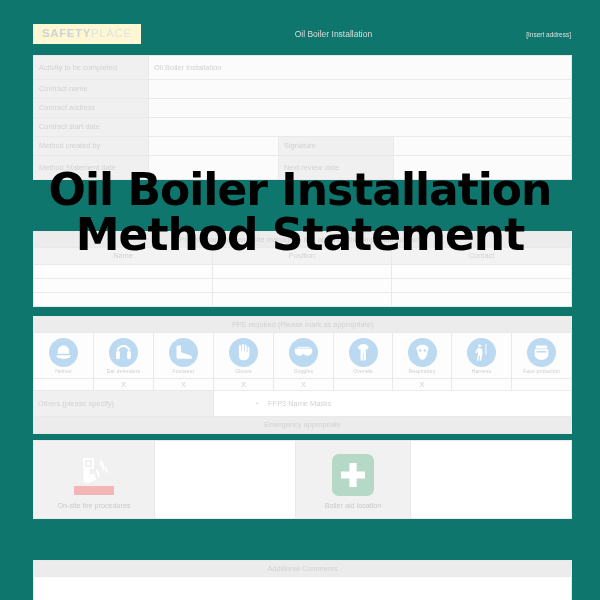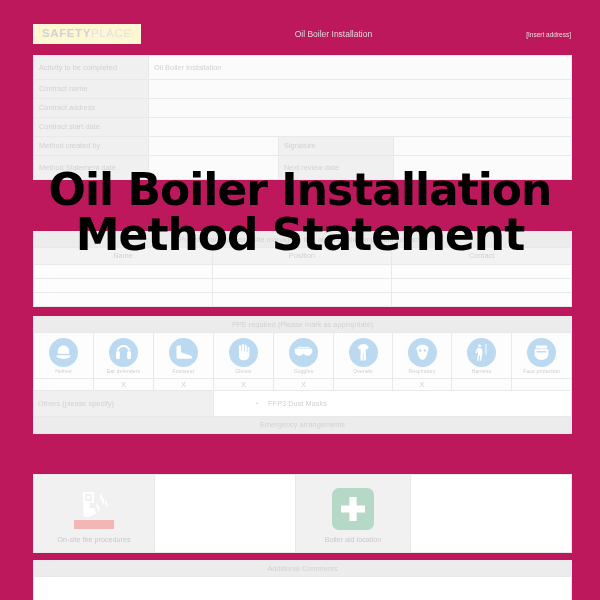--- a/index.html
+++ b/index.html
@@ -5,21 +5,21 @@
   * { box-sizing: border-box; margin: 0; padding: 0; }
   html, body {
     width: 600px; height: 600px;
     background: #ffffff;
     font-family: "Liberation Sans", sans-serif;
     overflow: hidden;
   }
   .page {
     position: relative;
     width: 600px; height: 600px;
-    background: #be185d;
+    background: #0f766e;
     padding: 0;
   }
 
   
   .doc-header {
     position: absolute;
     left: 33px; top: 21px;
     width: 538px; height: 26px;
     display: flex; align-items: center;
   }
@@ -118,21 +118,21 @@
     height: 26px; padding: 4px !important;
   }
   .others-val {
     background: #ffffff !important;
     font-size: 7.4px; color: #d0d0d0;
     padding-left: 42px !important;
   }
   .others-val .bullet { margin-right: 10px; font-size: 6px; vertical-align: middle; }
 
   
-  #em-table { top: 440px; margin-top: 34px; }
+  #em-table { top: 440px; }
   #em-table td { padding: 0; }
   .em-icon-cell {
     background: #f1f1f1 !important;
     text-align: center !important;
     height: 78px;
     padding: 8px 0 4px 0 !important;
   }
   .em-blank { background: #ffffff !important; }
   .em-label {
     display: block; margin-top: 5px;
@@ -357,25 +357,25 @@
         <td class="ppe-mark">X</td>
         <td class="ppe-mark">X</td>
         <td class="ppe-mark"></td>
         <td class="ppe-mark">X</td>
         <td class="ppe-mark"></td>
         <td class="ppe-mark"></td>
       </tr>
       <tr>
         <td class="others-lbl" colspan="3">Others (please specify)</td>
         <td class="others-val" colspan="6">
-          <span class="bullet">•</span><span>FFP3 Dust Masks</span>
-        </td>
-      </tr>
-      <tr>
-        <td class="sec-head" colspan="9">Emergency arrangements</td>
+          <span class="bullet">•</span><span>FFP3 Name Masks</span>
+        </td>
+      </tr>
+      <tr>
+        <td class="sec-head" colspan="9">Emergency appropriate</td>
       </tr>
     </tbody>
   </table>
 
   <table class="tbl" id="em-table">
     <colgroup>
         <col style="width:121px">
         <col style="width:141px">
         <col style="width:115px">
         <col style="width:161px">

